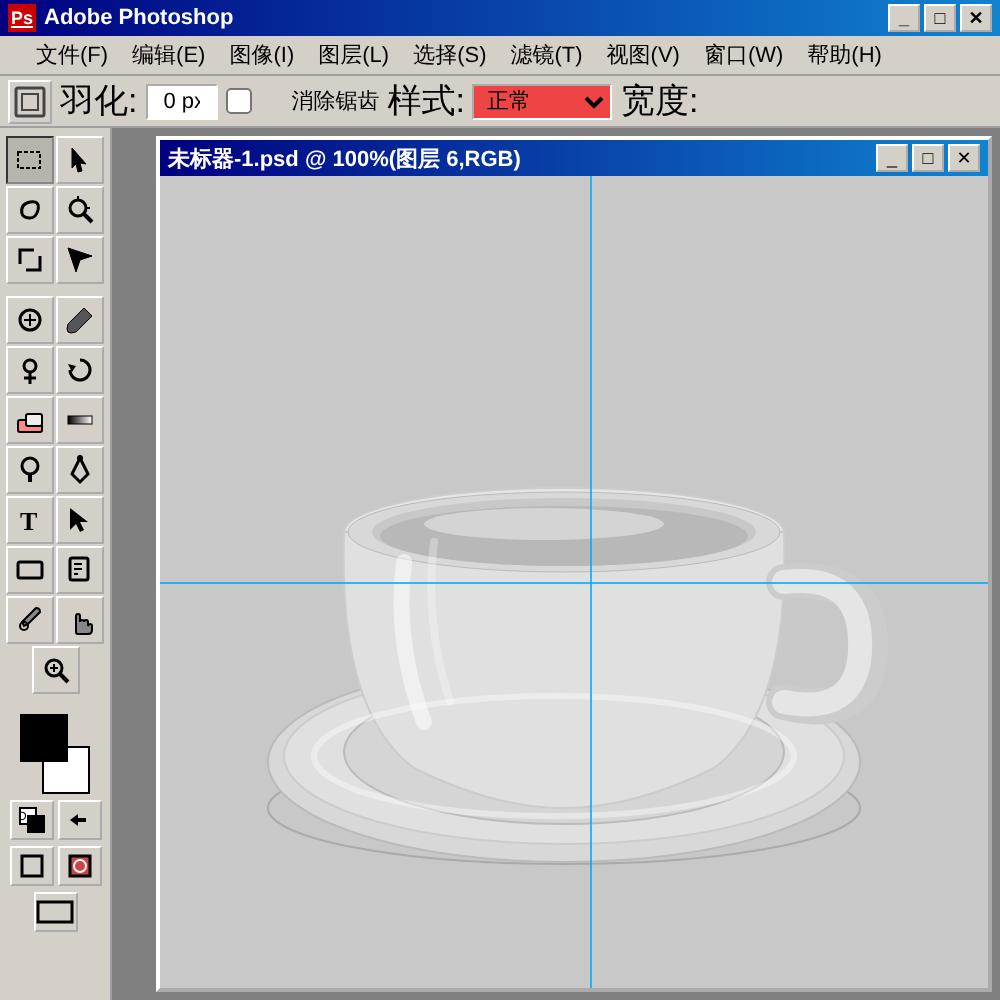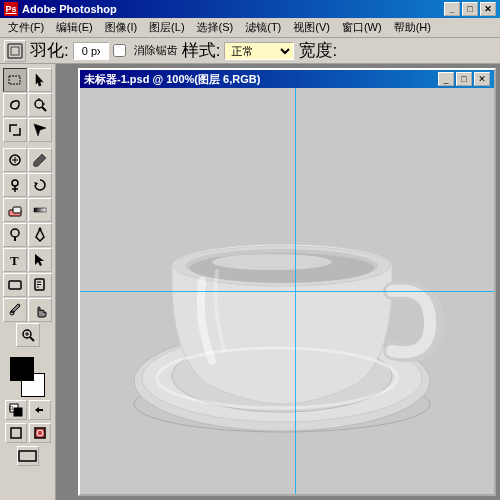--- a/index.html
+++ b/index.html
@@ -56,21 +56,21 @@
       cursor: pointer;
       color: #000;
     }
 
     
     #menu-bar {
       background: #d4d0c8;
       height: 20px;
       display: flex;
       align-items: center;
-      padding: 0 2px;
+      padding: 0 12px;
       border-bottom: 1px solid #a0a0a0;
     }
     .menu-item {
       padding: 2px 6px;
       font-size: 11px;
       cursor: pointer;
       white-space: nowrap;
     }
 
     
@@ -103,28 +103,28 @@
       height: 18px;
       border: 1px inset #fff;
       background: white;
       font-size: 11px;
       text-align: center;
       padding: 0 8px;
     }
     .options-checkbox-label {
       display: flex;
       align-items: center;
-      gap: 8px;
+      gap: 20px;
       font-size: 11px;
     }
     .options-select {
       height: 18px;
       font-size: 11px;
       border: 1px inset #fff;
-      background: #fef9c3;
+      background: #ef4444;
       padding: 0 2px;
     }
 
     
     #main-area {
       display: flex;
       height: calc(500px - 18px - 20px - 26px);
     }
 
     

